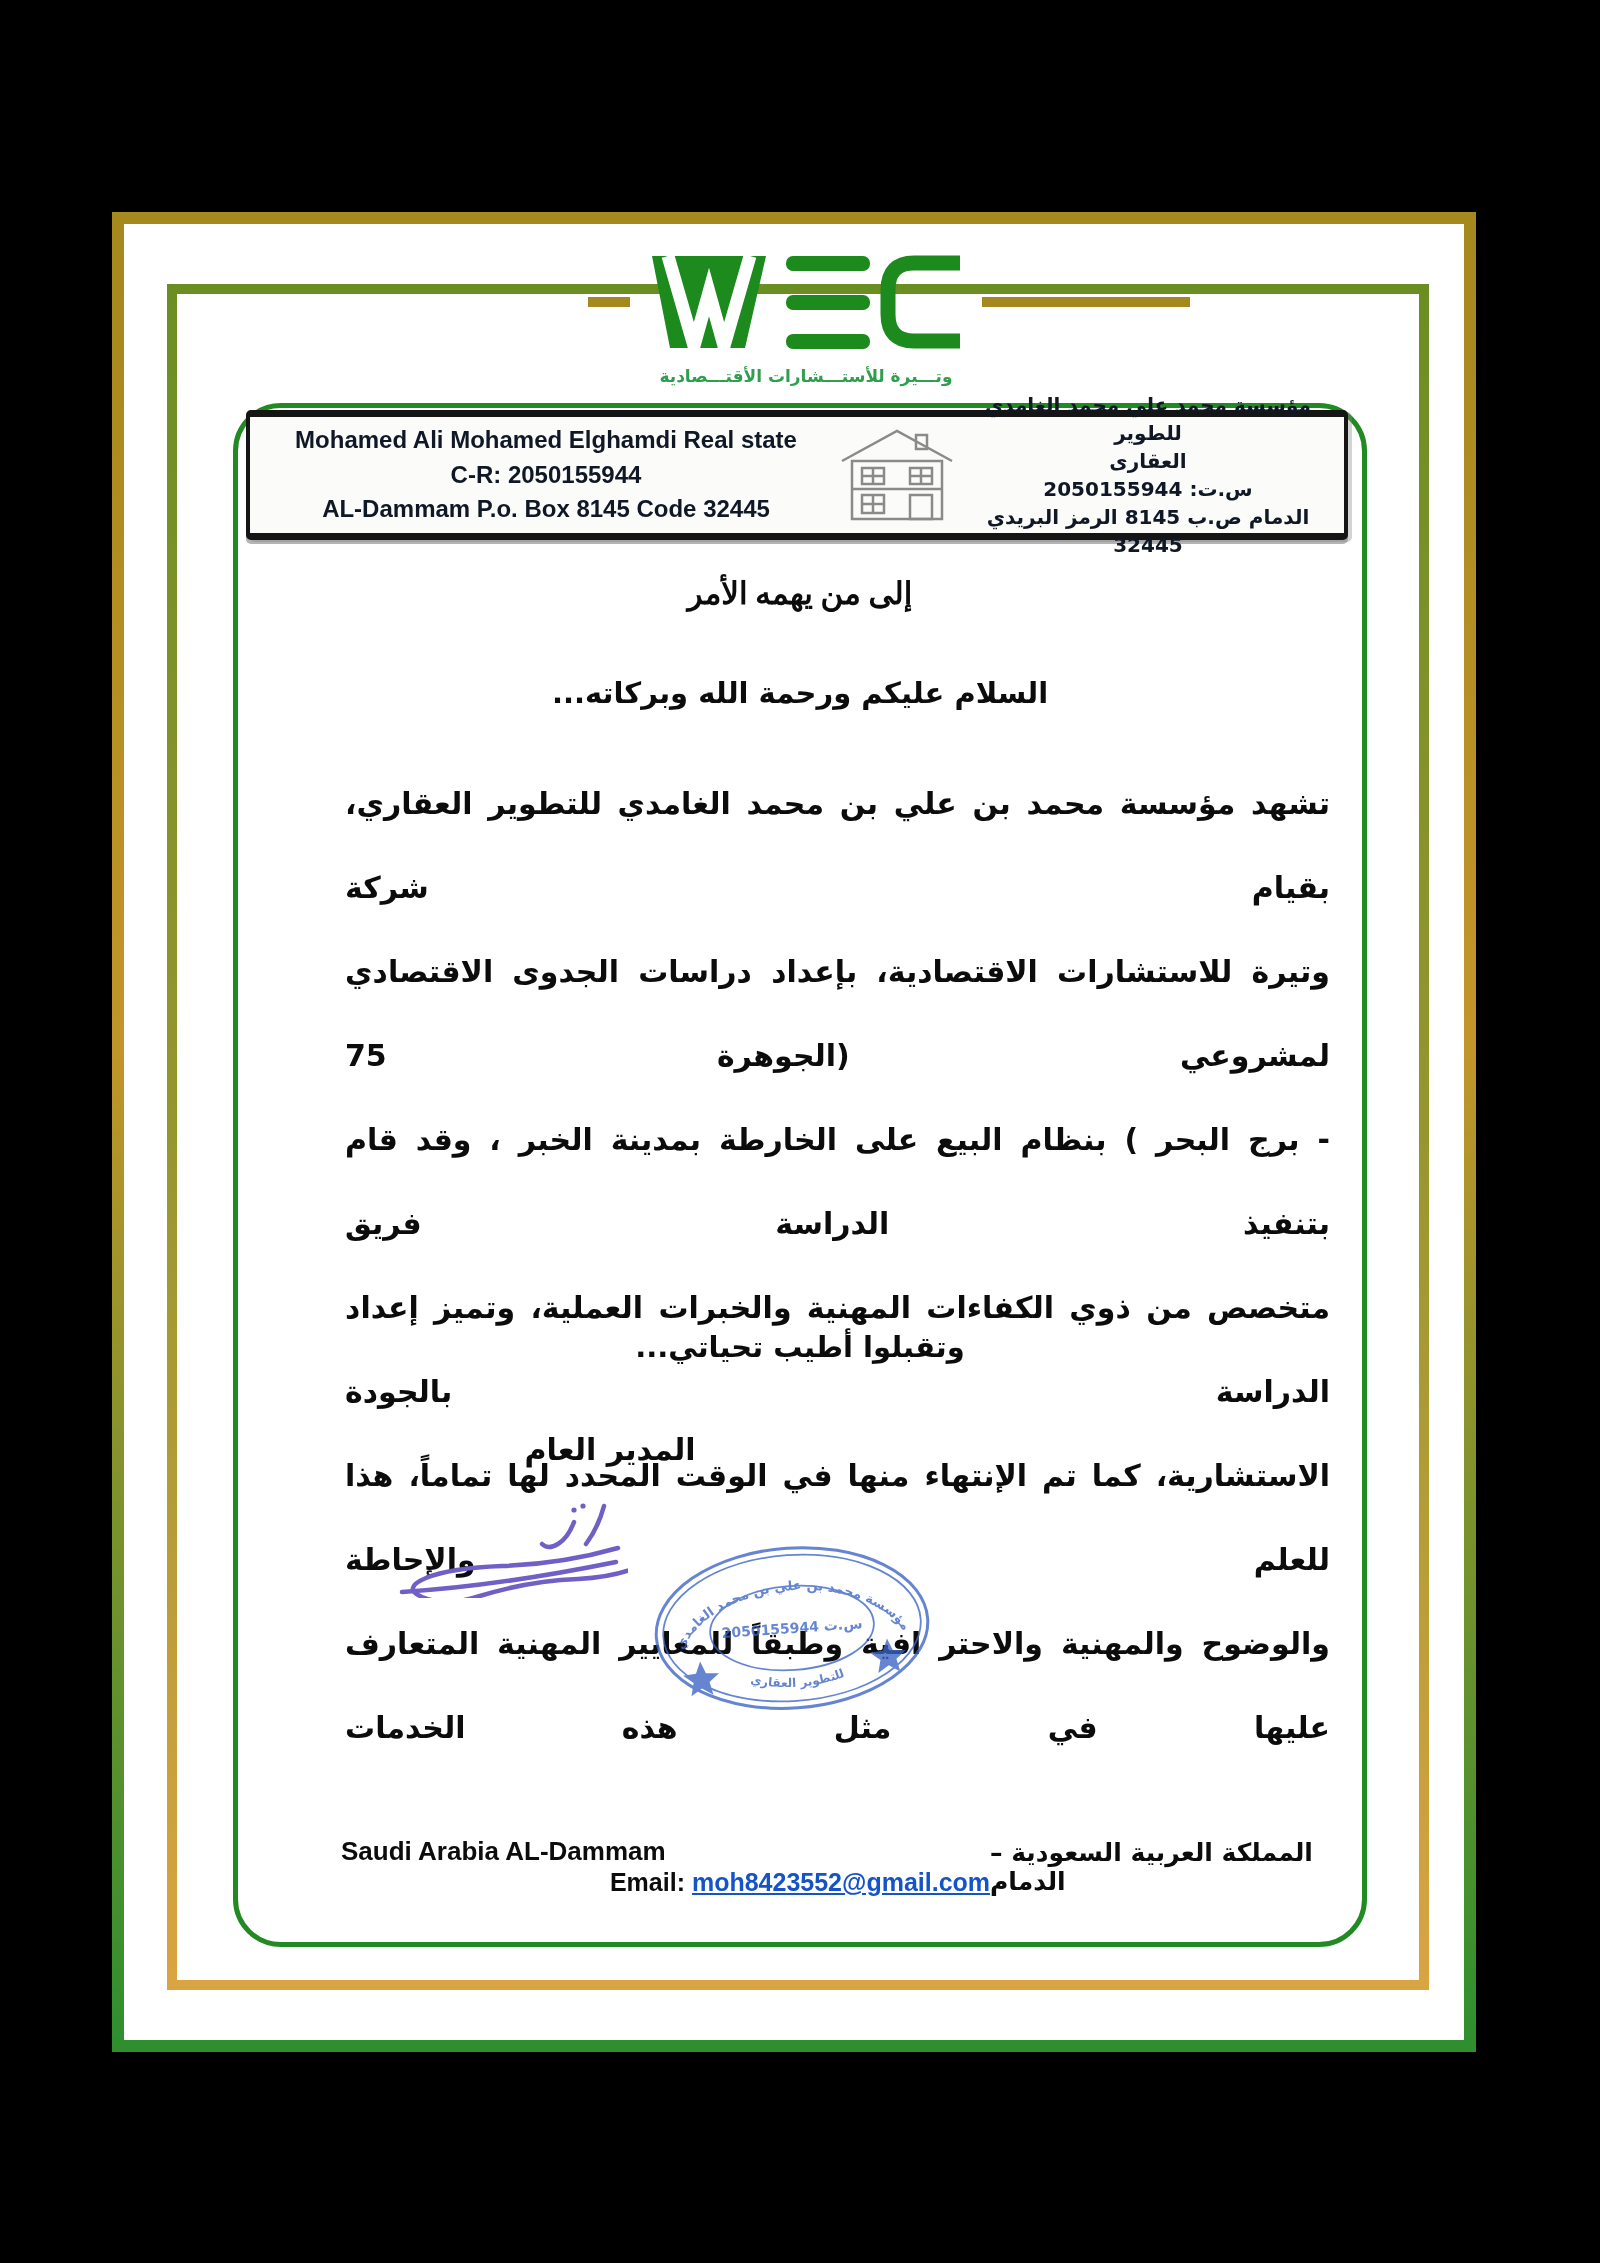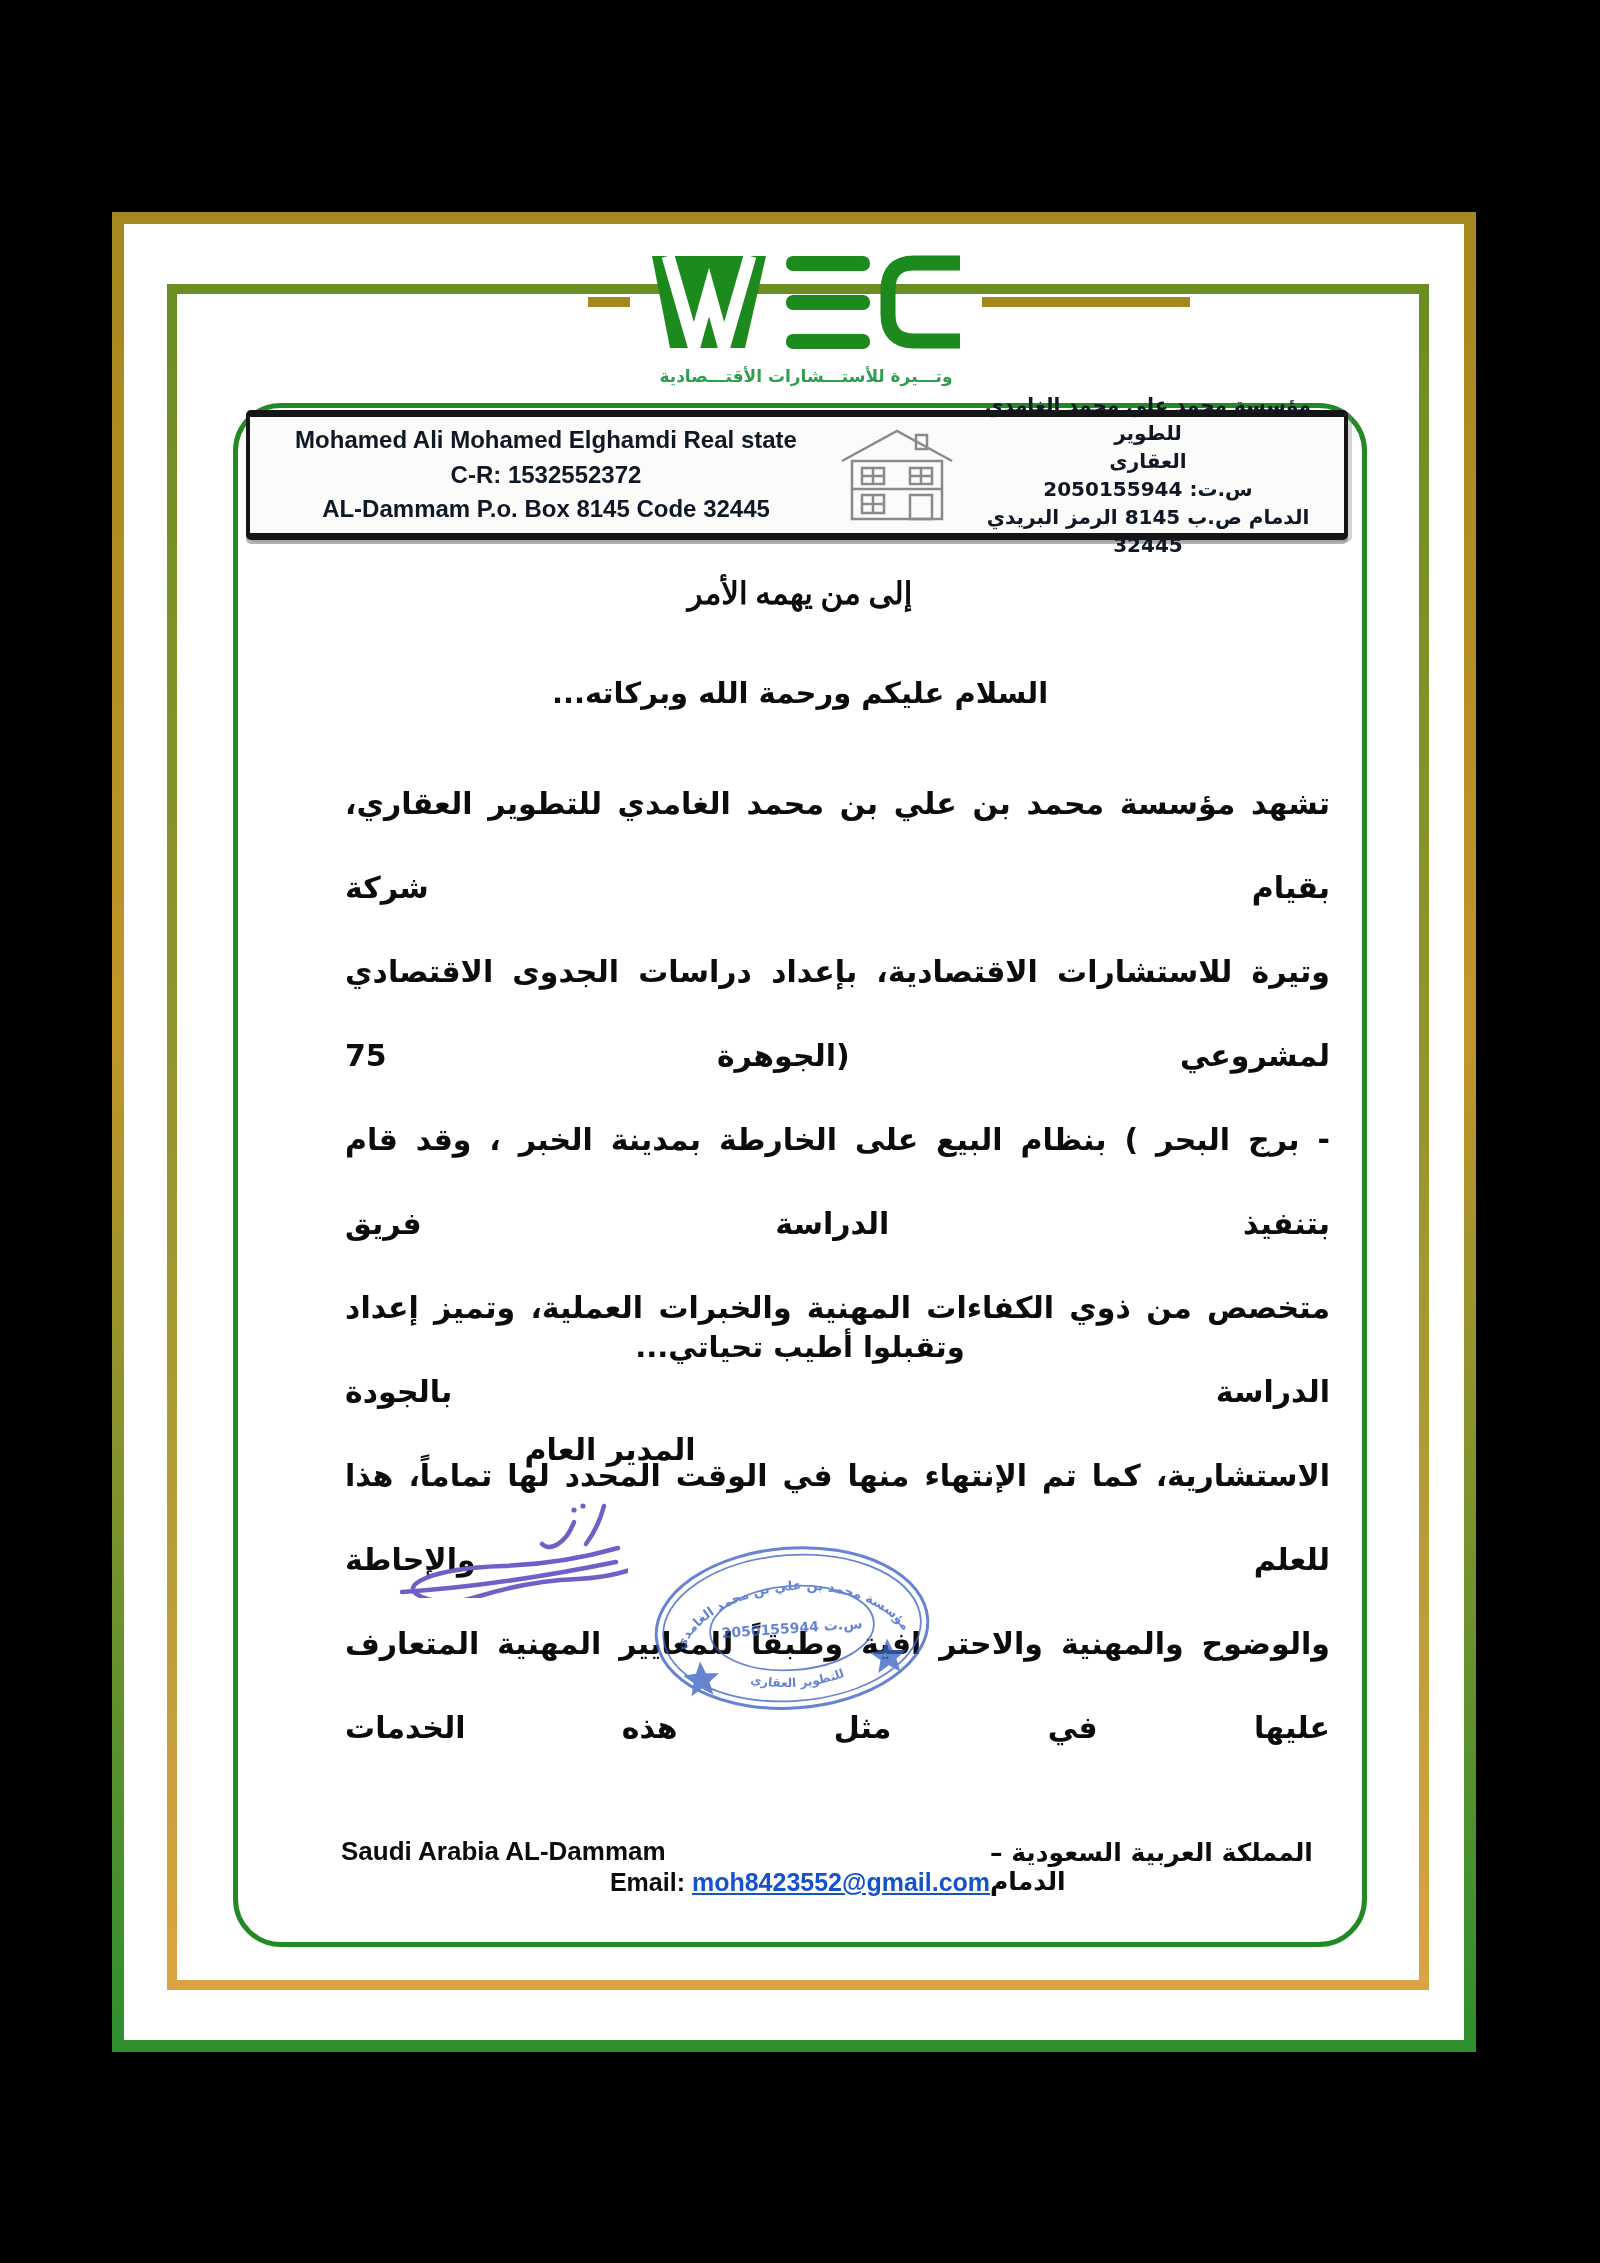--- a/index.html
+++ b/index.html
@@ -86,21 +86,21 @@
     <rect x="138" y="84" width="84" height="15" rx="7" fill="#1c8a1c"></rect>
 
     <path d="M312,13 H266 Q240,13 240,40 V64 Q240,91 266,91 H312" fill="none" stroke="#1c8a1c" stroke-width="15"></path>
   </svg>
   <div class="logo-tagline">وتـــيرة للأستـــشارات الأقتـــصادية</div>
 </div>
 
 <div class="abs letterhead">
   <div class="lh-en">
     <div>Mohamed Ali Mohamed Elghamdi Real state</div>
-    <div>C-R: 1532552372</div>
+    <div>C-R: 2050155944</div>
     <div>AL-Dammam P.o. Box 8145 Code 32445</div>
   </div>
   <svg class="lh-house" viewBox="0 0 130 100" fill="none" stroke="#8a8a8a" stroke-width="2.5">
     <polyline points="10,36 65,6 120,36"></polyline>
     <rect x="84" y="10" width="11" height="14"></rect>
     <rect x="20" y="36" width="90" height="58"></rect>
     <line x1="20" y1="64" x2="110" y2="64"></line>
     <rect x="30" y="43" width="22" height="16"></rect>
     <line x1="41" y1="43" x2="41" y2="59"></line>
       <line x1="30" y1="51" x2="52" y2="51"></line>

